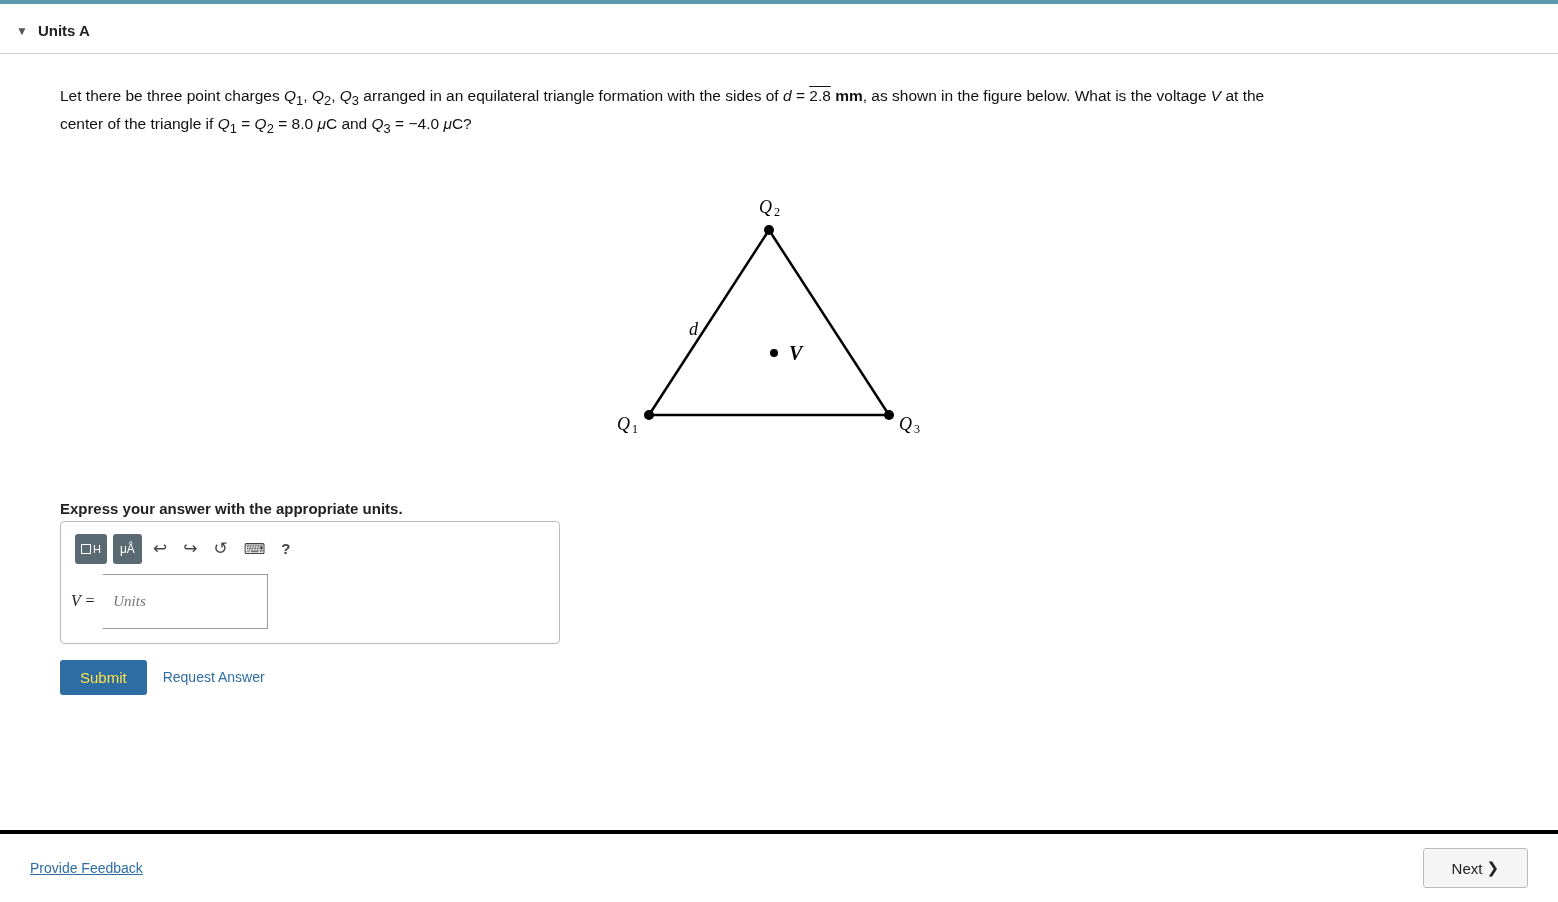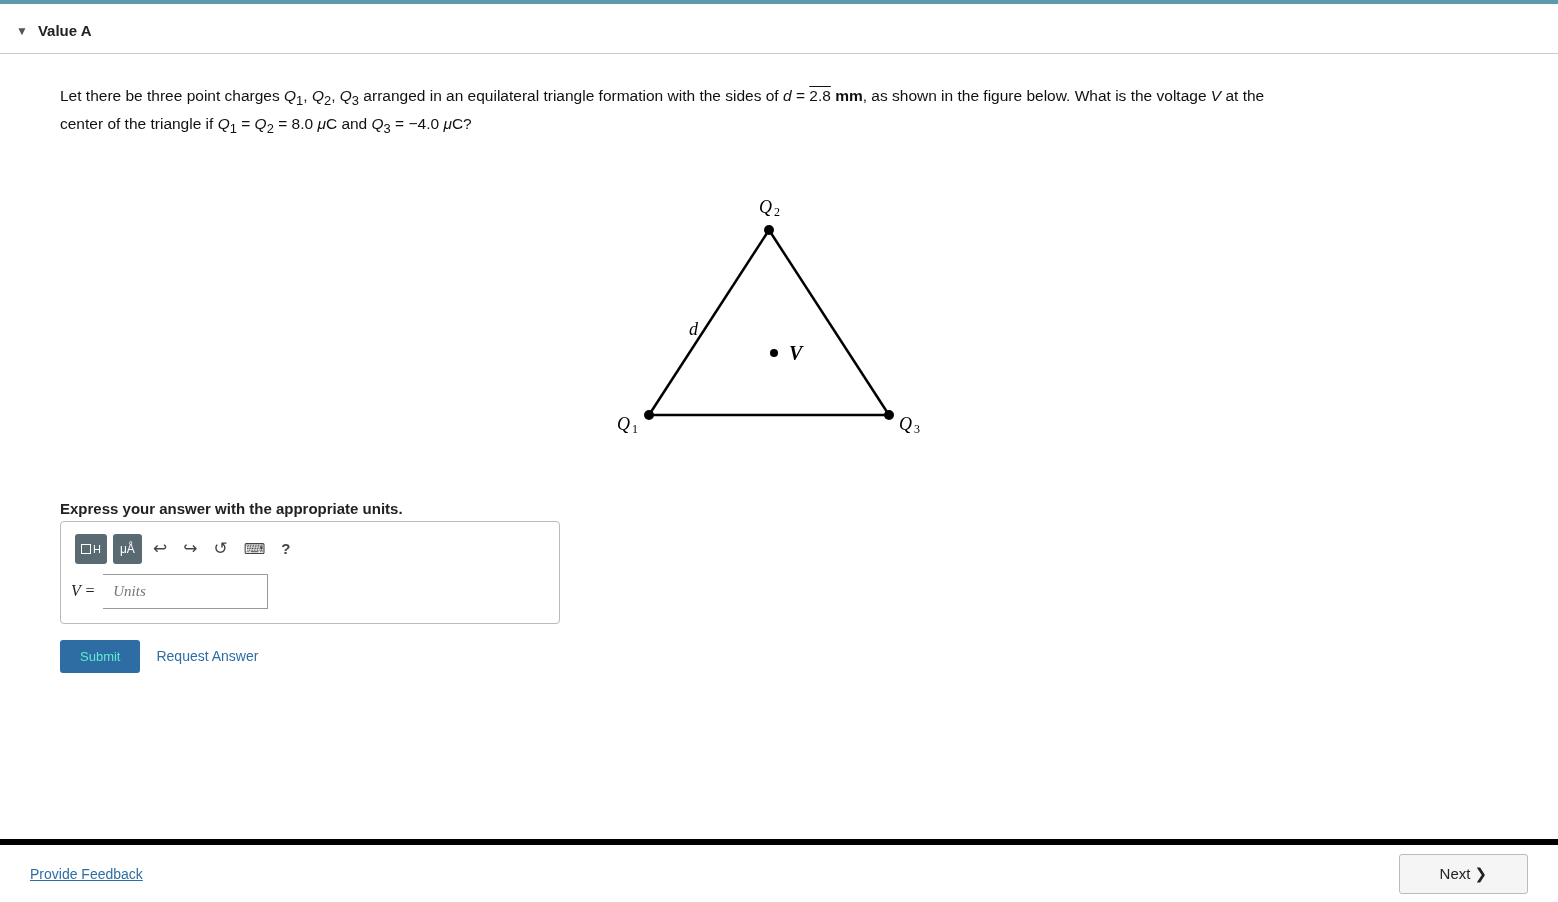--- a/index.html
+++ b/index.html
@@ -119,80 +119,80 @@
       font-size: 15px;
       font-style: italic;
       color: #999;
       width: 185px;
       outline: none;
       font-family: Georgia, serif;
     }
     .units-input {
       border: 1px solid #999;
       border-left: none;
-      padding: 8px 10px;
+      padding: 18px 10px;
       font-size: 15px;
       font-style: italic;
       color: #999;
       width: 165px;
       outline: none;
       font-family: Georgia, serif;
     }
     .buttons-row {
       display: flex;
       align-items: center;
       gap: 16px;
       margin-top: 4px;
     }
     .submit-btn {
       background: #2e6da4;
-      color: #5eead4;
+      color: #fde047;
       border: none;
       border-radius: 3px;
       padding: 9px 20px;
-      font-size: 13px;
+      font-size: 15px;
       font-family: Arial, sans-serif;
       cursor: pointer;
       font-weight: normal;
     }
     .request-link {
       color: #2e6da4;
       font-size: 14px;
       font-family: Arial, sans-serif;
       cursor: pointer;
       background: none;
       border: none;
     }
     .bottom-bar {
       position: fixed;
       bottom: 0;
       left: 0;
       width: 1558px;
-      height: 63px;
+      height: 72px;
       display: flex;
       align-items: center;
       justify-content: space-between;
       padding: 0 30px;
       background: #fff;
-      border-top: 6px solid #000000;
+      border-top: 4px solid #000000;
     }
     .feedback-link {
       color: #2e6da4;
       font-family: Arial, sans-serif;
       font-size: 14px;
       text-decoration: underline;
       cursor: pointer;
       background: none;
       border: none;
     }
     .next-btn {
       background: #f5f5f5;
       border: 1px solid #bbb;
       border-radius: 3px;
-      padding: 10px 40px;
+      padding: 10px 28px;
       font-size: 15px;
       font-family: Arial, sans-serif;
       cursor: pointer;
       display: flex;
       align-items: center;
       gap: 4px;
       color: #222;
     }
     
     .triangle-svg {
@@ -200,21 +200,21 @@
       height: 300px;
     }
   </style>
 </head>
 <body>
 
 <div class="top-border"></div>
 
 <div class="part-header">
   <span class="chevron">▼</span>
-  <span>Value A</span>
+  <span>Units A</span>
 </div>
 
 <div class="main-content">
   <div class="problem-text">
     <span>
       Let there be three point charges <i>Q</i><sub>1</sub>, <i>Q</i><sub>2</sub>, <i>Q</i><sub>3</sub> arranged in an equilateral triangle formation with the sides of <i>d</i> = <span class="overline">2.8</span> <span style="font-family:Arial,sans-serif;font-style:normal;font-weight:bold;">mm</span>, as shown in the figure below. What is the voltage <i>V</i> at the
     </span>
     <br>
     <span>
       center of the triangle if <i>Q</i><sub>1</sub> = <i>Q</i><sub>2</sub> = 8.0 <i>μ</i>C and <i>Q</i><sub>3</sub> = −4.0 <i>μ</i>C?

